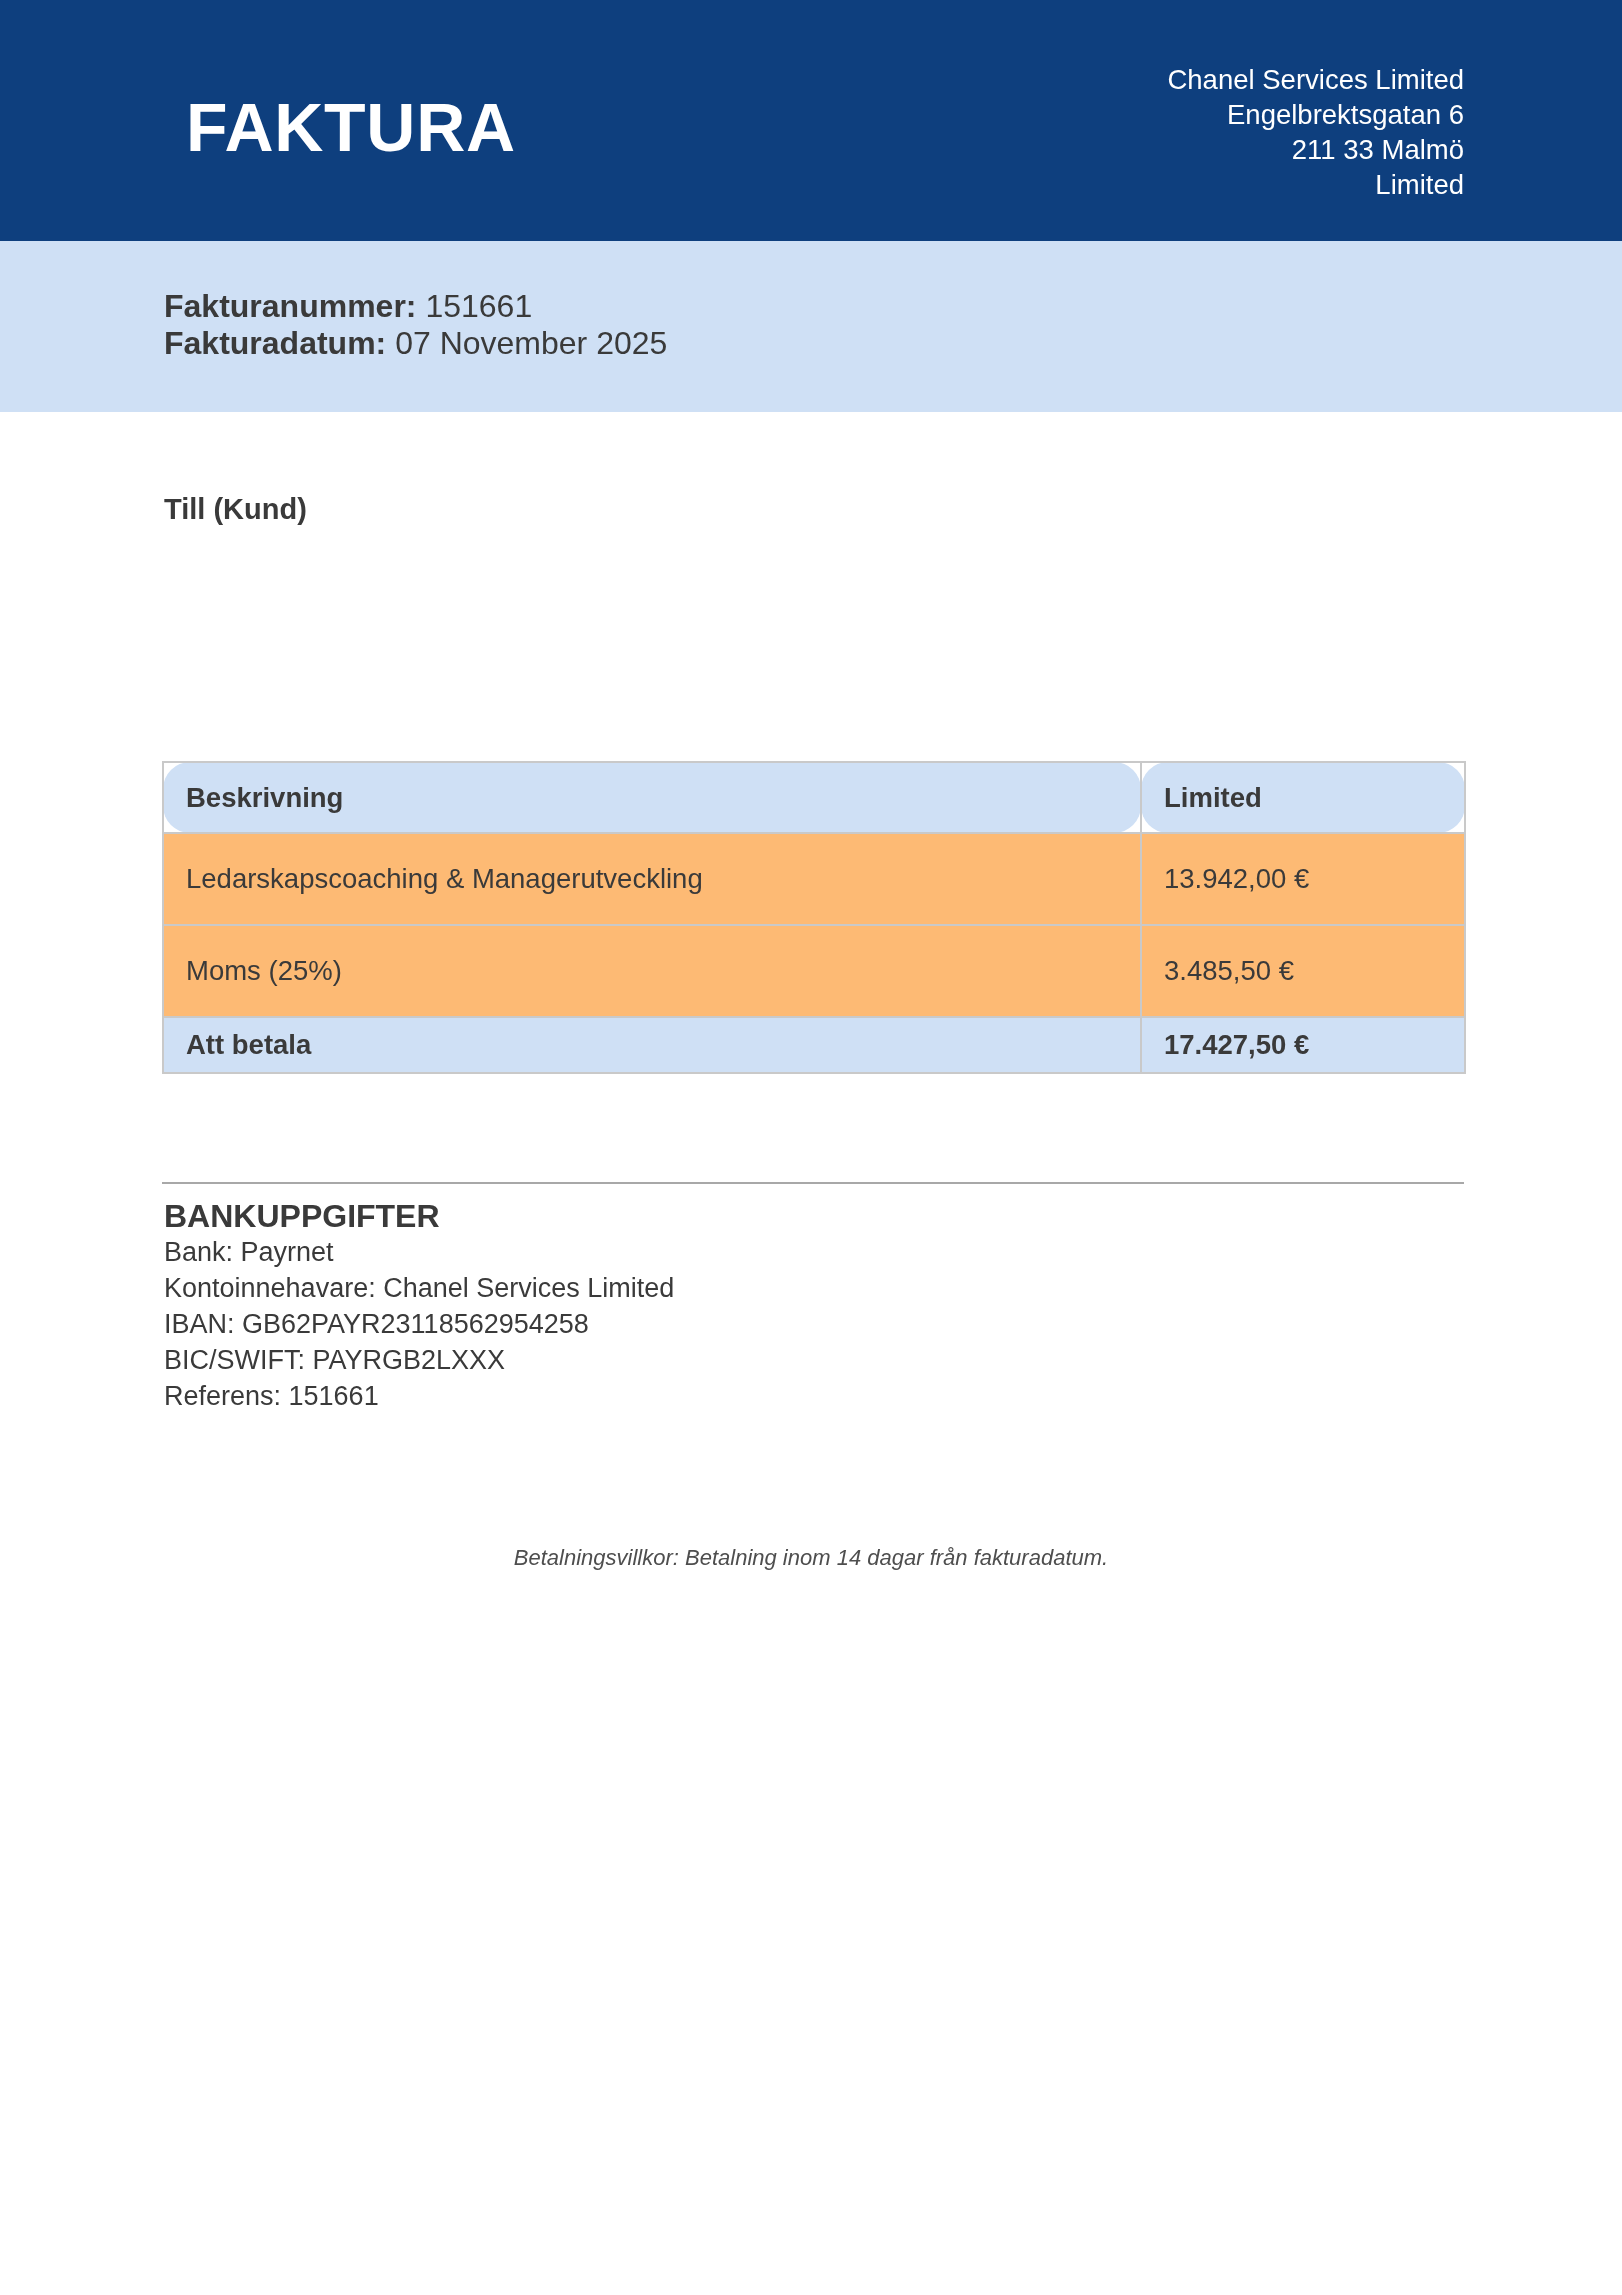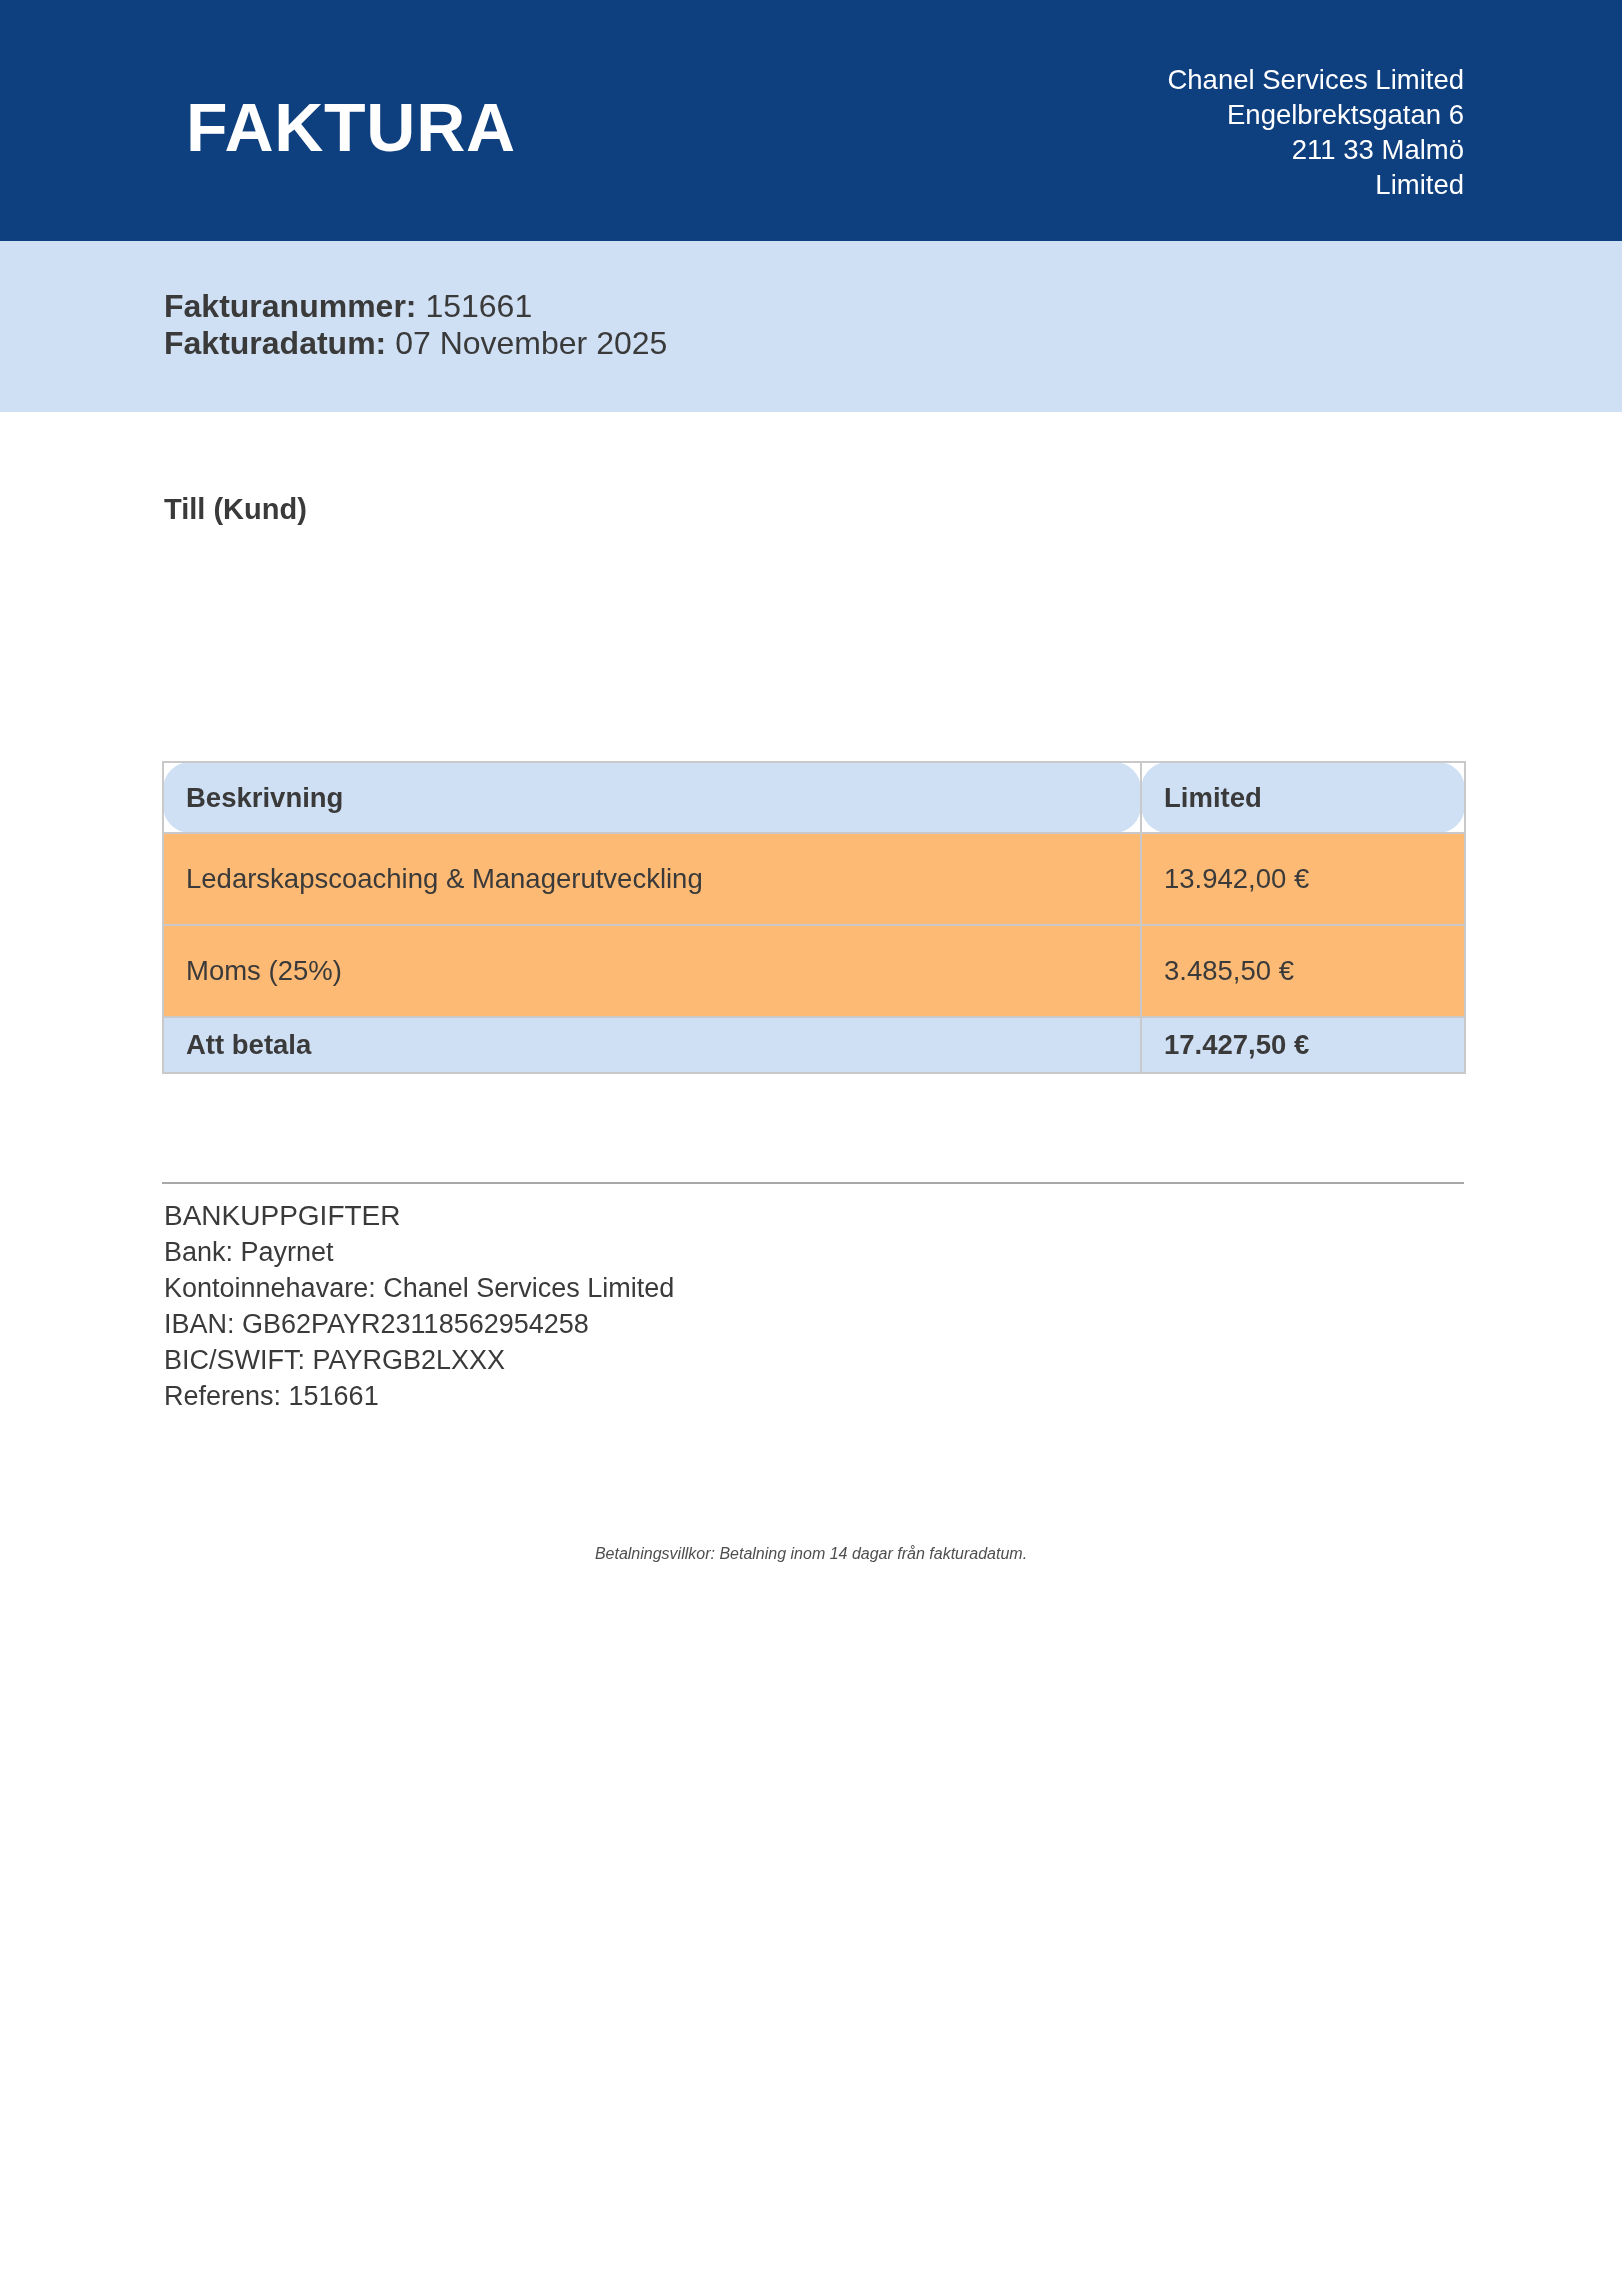--- a/index.html
+++ b/index.html
@@ -113,30 +113,30 @@
   }
 
   
   .bank {
     margin: 14.4px 0 0 164px;
     font-size: 27px;
     line-height: 36px;
     color: #3a3a3a;
   }
   .bank-heading {
-    font-weight: normal;
-    font-size: 28px;
+    font-weight: bold;
+    font-size: 32px;
   }
 
   
   .terms {
     margin: 131px 0 0 0;
     width: 1622px;
     text-align: center;
-    font-size: 16px;
+    font-size: 22px;
     font-style: italic;
     color: #4e4e4e;
   }
 </style>
 </head>
 <body>
 
 <div class="page">
 
   <header class="header">

